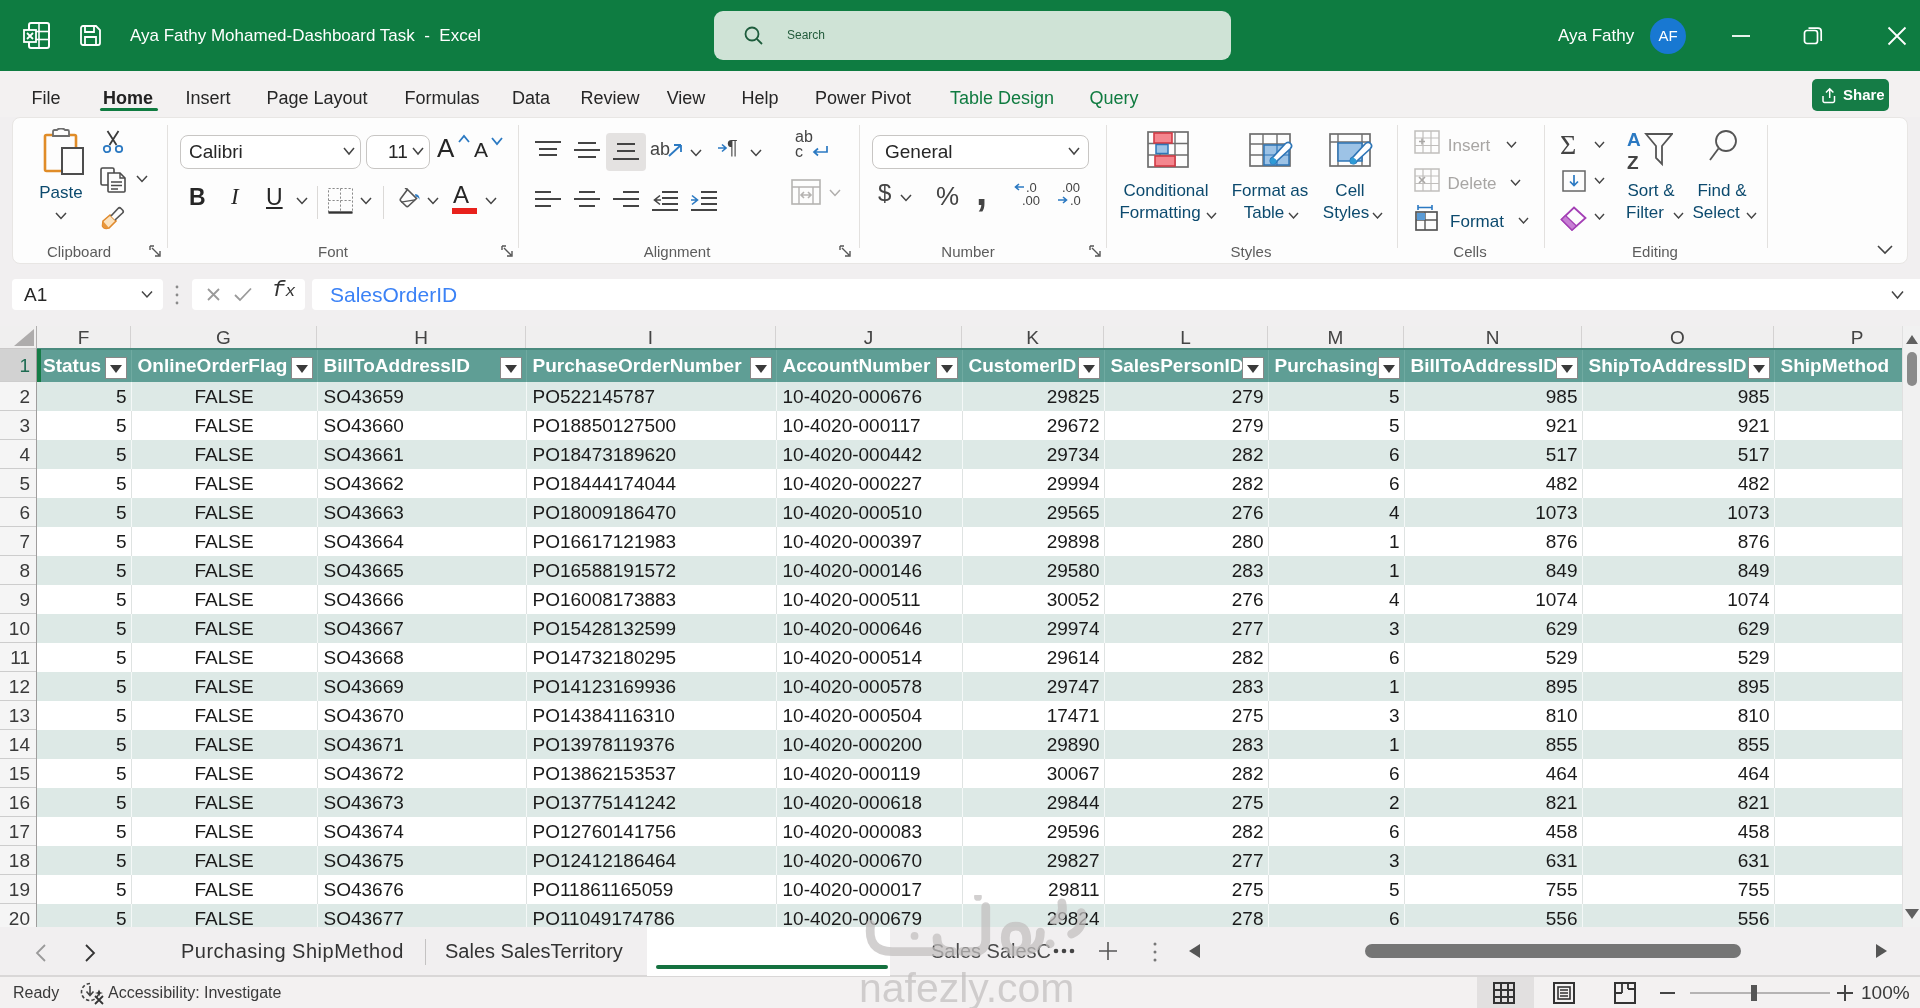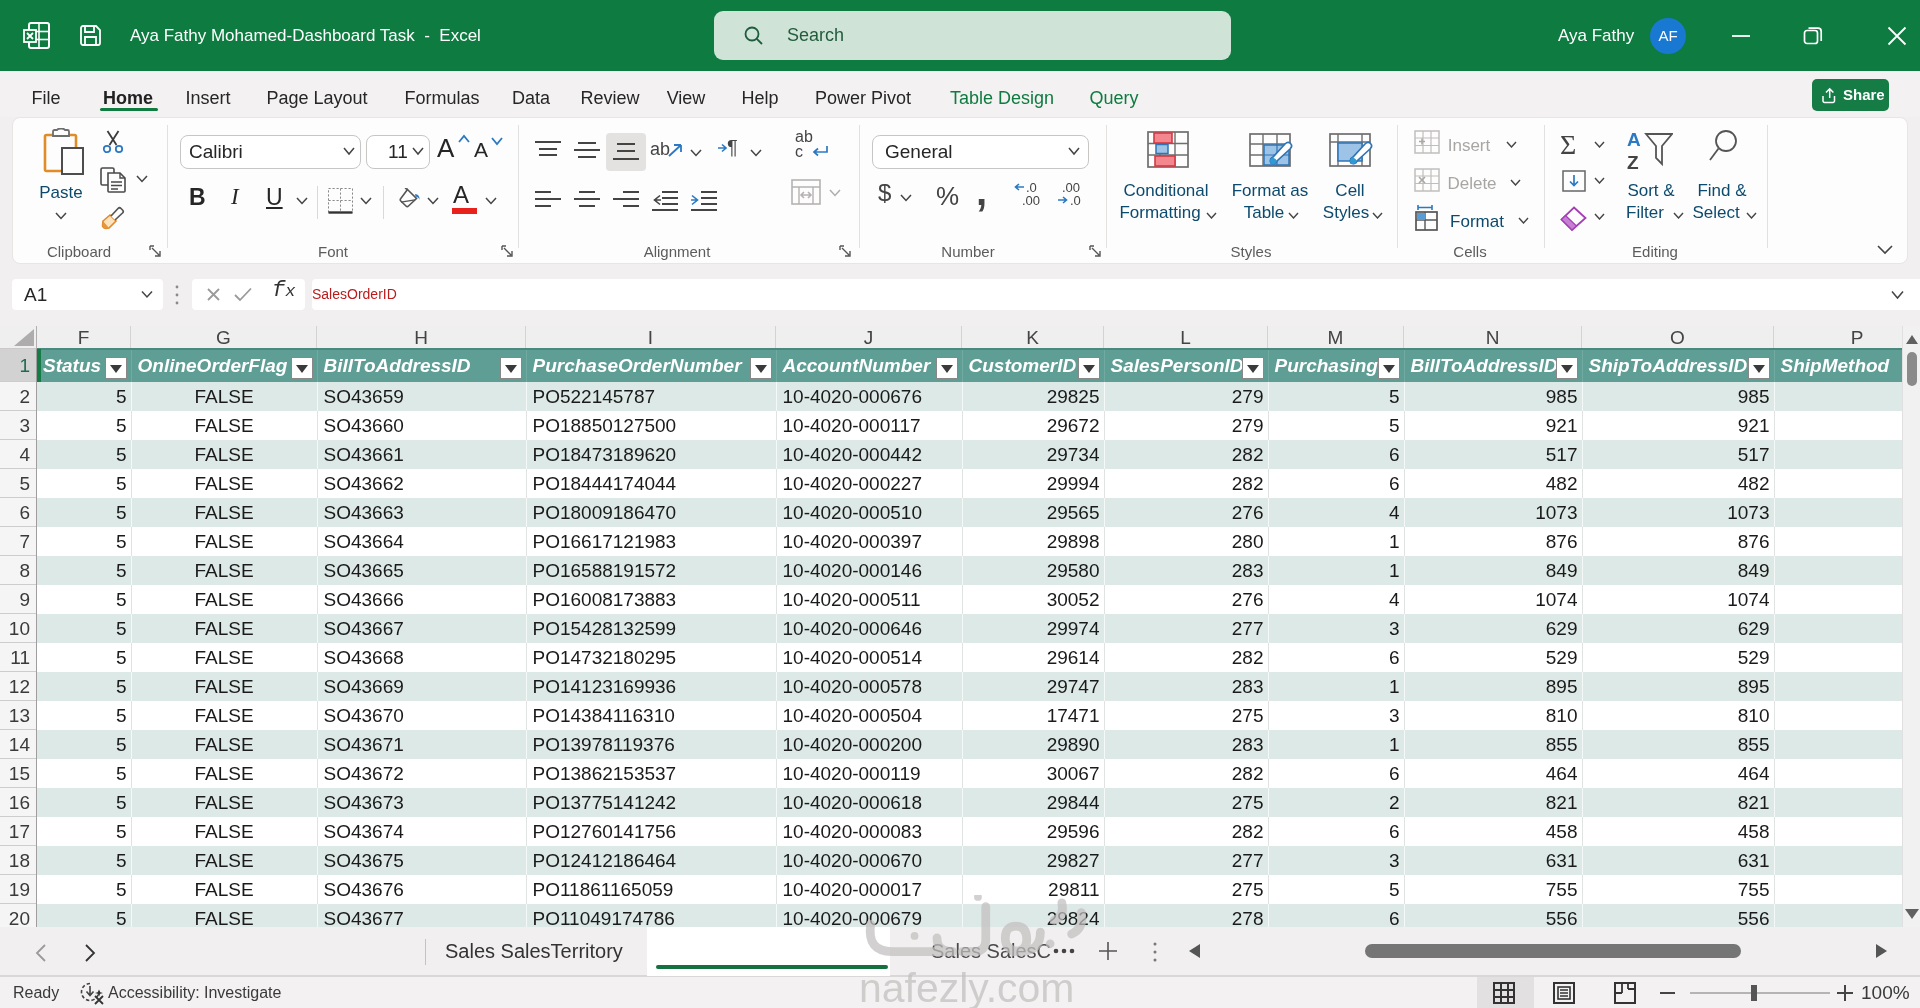--- a/index.html
+++ b/index.html
@@ -4,21 +4,21 @@
 <style>
 * { margin:0; padding:0; box-sizing:border-box; }
 html,body { width:1920px; height:1008px; overflow:hidden; font-family:"Liberation Sans", sans-serif; }
 #app { position:absolute; top:0; left:0; width:1920px; height:1008px; background:#fff; }
 .abs { position:absolute; }
 
 
 #titlebar { position:absolute; top:0; left:0; width:1920px; height:71px; background:#0e7c41; }
 #titlebar .title { position:absolute; left:130px; top:0; height:71px; line-height:71px; color:#fff; font-size:17px; }
 #searchbox { position:absolute; left:714px; top:11px; width:517px; height:49px; background:#cfe3d6; border-radius:9px; }
-#searchbox .stext { position:absolute; left:73px; top:0; height:43px; line-height:49px; color:#235c3c; font-size:18px;text-align:right; }
+#searchbox .stext { position:absolute; left:73px; top:0; height:43px; line-height:49px; color:#235c3c; font-size:12px;text-align:right; }
 #ayafathy { position:absolute; left:1558px; top:0; height:71px; line-height:71px; color:#fff; font-size:17px; }
 #avatar { position:absolute; left:1650px; top:18px; width:36px; height:36px; border-radius:50%; background:#1878d2; color:#fff; font-size:15px; text-align:center; line-height:36px; }
 
 
 #tabrow { position:absolute; top:71px; left:0; width:1920px; height:46px; background:#f3f1f1; }
 .rtab { position:absolute; top:7px; height:41px; line-height:41px; font-size:18px; color:#262626; transform:translateX(-50%); white-space:nowrap; }
 .rtab.green { color:#0f7b40; }
 #hometab { font-weight:bold; color:#222; }
 #homeline { position:absolute; left:100px; top:37px; width:58px; height:3px; background:#0f7b40; border-radius:2px; }
 #sharebtn { position:absolute; left:1812px; top:8px; width:77px; height:32px; background:#157c46; border-radius:5px; color:#fff; font-size:15px; font-weight:bold; line-height:32px; }
@@ -38,21 +38,21 @@
 #sheet { position:absolute; top:326px; left:0; width:1920px; height:601px; background:#fff; overflow:hidden; }
 #colletters { position:absolute; top:0; left:0; width:1920px; height:23px; background:#f0efef; border-bottom:1px solid #cbc9c9; }
 .clet { position:absolute; top:0; height:22px; line-height:24px; text-align:center; font-size:19px; color:#444; border-right:1px solid #d4d2d2; }
 #selectall { position:absolute; left:0; top:0; width:37px; height:23px; border-right:1px solid #b0aeae; }
 #rowhdrs { position:absolute; top:23px; left:0; width:37px; height:578px; background:#f5f5f5; border-right:1px solid #9f9d9d; }
 .rh { position:absolute; left:0; width:36px; text-align:right; padding-right:6px; font-size:19px; color:#3a3a3a; border-bottom:1px solid #cdcdcd; line-height:29px; }
 #rh1 { position:absolute; left:0; top:0; width:36px; height:33px; background:#d2d2d2; border-bottom:1px solid #cdcdcd; color:#1e6b52; font-size:19px; text-align:right; padding-right:6px; line-height:33px; }
 #rh1bar { position:absolute; left:37px; top:23px; width:4px; height:33px; background:#157c46; z-index:10; }
 #datatable { position:absolute; left:37px; top:23px; border-collapse:collapse; table-layout:fixed; }
 #datatable td { font-size:19px; color:#1a1a1a; overflow:hidden; white-space:nowrap; height:29px; padding:0; }
-#datatable tr.hdr td { background:#5f9e95; color:#fff; font-weight:bold; height:33px; border-right:1px solid #70aaa1;font-style:italic; }
+#datatable tr.hdr td { background:#5f9e95; color:#fff; font-weight:bold; height:33px; border-right:1px solid #70aaa1; }
 #datatable tr.tealrow td { background:#dde9e6; border-right:1px solid #f4f8f7; }
 #datatable tr.whiterow td { background:#fff; border-right:1px solid #dfe3e2; }
 .ar { text-align:right; padding-right:4px !important; }
 .al { text-align:left; padding-left:6px !important; }
 .ac { text-align:center; }
 .filterbtn { display:inline-block; width:22px; height:22px; background:#fff; border:1px solid #888; vertical-align:middle; position:relative; }
 #vscroll { position:absolute; top:0; left:1902px; width:18px; height:601px; background:#f1f1f1; border-left:1px solid #e0e0e0; }
 
 
 #sheettabs { position:absolute; top:927px; left:0; width:1920px; height:49px; background:#f1eff0; border-bottom:1px solid #d9d7d7; }
@@ -436,21 +436,21 @@
         <circle cx="3" cy="20" r="1.4" fill="#8a8a8a"></circle>
       </svg>
   <div style="position:absolute;left:192px;top:7px;width:113px;height:31px;background:#fff;border-radius:4px"></div>
   <svg class="abs" style="left:206px;top:15px" width="15" height="15" viewBox="0 0 15 15">
         <path d="M2 2 L13 13 M13 2 L2 13" stroke="#9a9a9a" stroke-width="1.8"></path>
       </svg>
   <svg class="abs" style="left:234px;top:15px" width="18" height="15" viewBox="0 0 18 15">
         <path d="M1 8 L6 13 L17 1.5" fill="none" stroke="#9a9a9a" stroke-width="1.8"></path>
       </svg>
   <div style="position:absolute;left:272px;top:6px;font-size:22px;font-style:italic;font-family:Liberation Mono, monospace;color:#333"><i>f</i><span style="font-size:17px">x</span></div>
-  <div style="position:absolute;left:312px;top:7px;width:1608px;height:31px;background:#fff;border-radius:4px 0 0 4px;font-size:14px;color:#b91c1c;line-height:31px;">SalesOrderID</div>
+  <div style="position:absolute;left:312px;top:7px;width:1608px;height:31px;background:#fff;border-radius:4px 0 0 4px;font-size:21px;color:#3b82f6;line-height:31px;padding-left:18px">SalesOrderID</div>
   <svg class="abs" style="left:1891px;top:18px" width="13" height="10" viewBox="0 0 13 10">
         <path d="M1 1.5 L6.5 8 L12 1.5" fill="none" stroke="#444" stroke-width="1.5"></path>
       </svg>
 </div>
 
 <div id="sheet">
   <div id="colletters">
     <div id="selectall"><svg width="36" height="22">
             <path d="M34 3 L34 20 L14 20 Z" fill="#aeacac"></path>
           </svg></div>
@@ -828,20 +828,21 @@
   </div>
 </div>
 
 <div id="sheettabs">
   <svg class="abs" style="left:35px;top:17px" width="12" height="18" viewBox="0 0 12 18">
         <path d="M10 1 L2 9 L10 17" fill="none" stroke="#9a9a9a" stroke-width="1.8"></path>
       </svg>
   <svg class="abs" style="left:84px;top:17px" width="12" height="18" viewBox="0 0 12 18">
         <path d="M2 1 L10 9 L2 17" fill="none" stroke="#333" stroke-width="1.8"></path>
       </svg>
+  <div class="stab" style="left:181px;letter-spacing:0.5px">Purchasing ShipMethod</div>
   <div style="position:absolute;left:425px;top:12px;width:1px;height:26px;background:#c4c2c2"></div>
   <div class="stab" style="left:445px">Sales SalesTerritory</div>
   <div id="activetab">
         <div class="line"></div>
       </div>
   <div class="stab" style="left:931px;color:#4a4a4a">Sales SalesC</div>
   <svg class="abs" style="left:1053px;top:20px" width="22" height="8" viewBox="0 0 22 8">
         <circle cx="3" cy="4" r="2.3" fill="#444"></circle>
         <circle cx="11" cy="4" r="2.3" fill="#444"></circle>
         <circle cx="19" cy="4" r="2.3" fill="#444"></circle>

